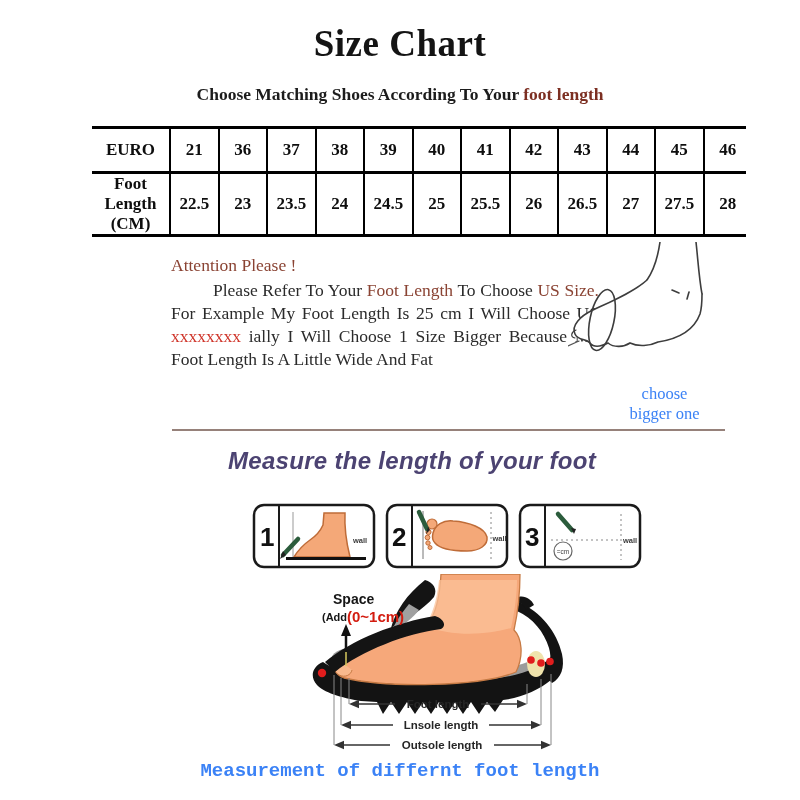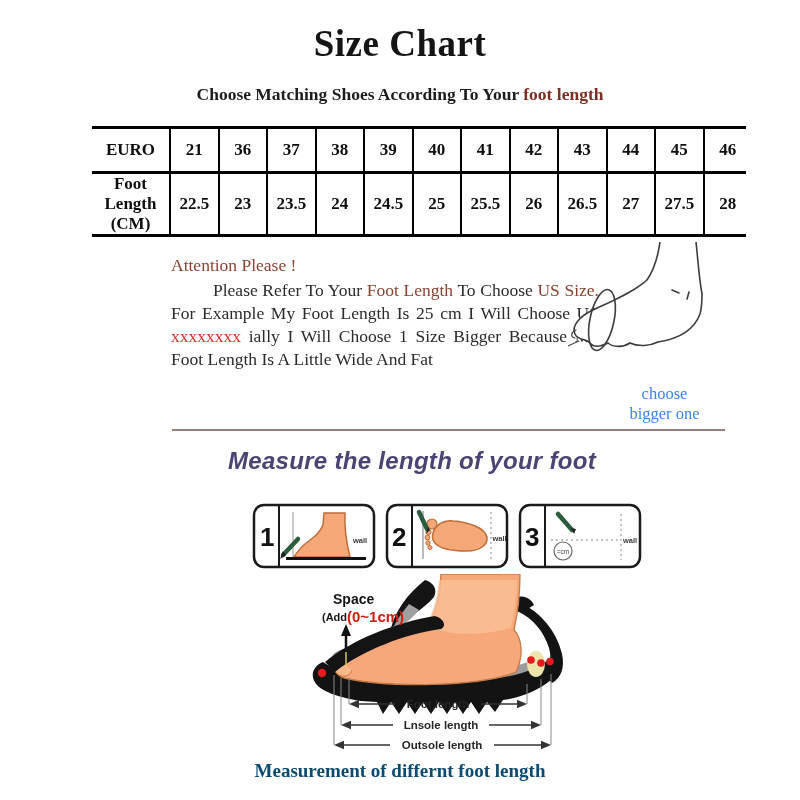--- a/index.html
+++ b/index.html
@@ -48,21 +48,21 @@
   .step-num { font-family:"Liberation Sans", sans-serif; font-weight:bold;
     font-size:26px; fill:#111; }
   .wall-lab { font-family:"Liberation Sans", sans-serif; font-weight:bold;
     font-size:7.5px; fill:#3a3a3a; }
 
   .shoe-wrap { left:235px; top:574px; }
   .diag-lab { font-family:"Liberation Sans", sans-serif; font-weight:bold;
     font-size:11.5px; fill:#262626; }
 
   .footer-caption { left:0; right:0; top:760px; text-align:center;
-    font-size:19px; font-weight:bold; color:#0c4a6e; }
+    font-size:19px; font-weight:bold; color:#3b82f6;font-family:Liberation Mono, monospace; }
 </style>
 </head>
 <body>
 
 <div id="canvas">
 
   <div class="abs title">Size Chart</div>
   <div class="abs subtitle"><span>Choose Matching Shoes According To Your </span><span class="hl">foot length</span></div>
 
   <table class="sizes">

